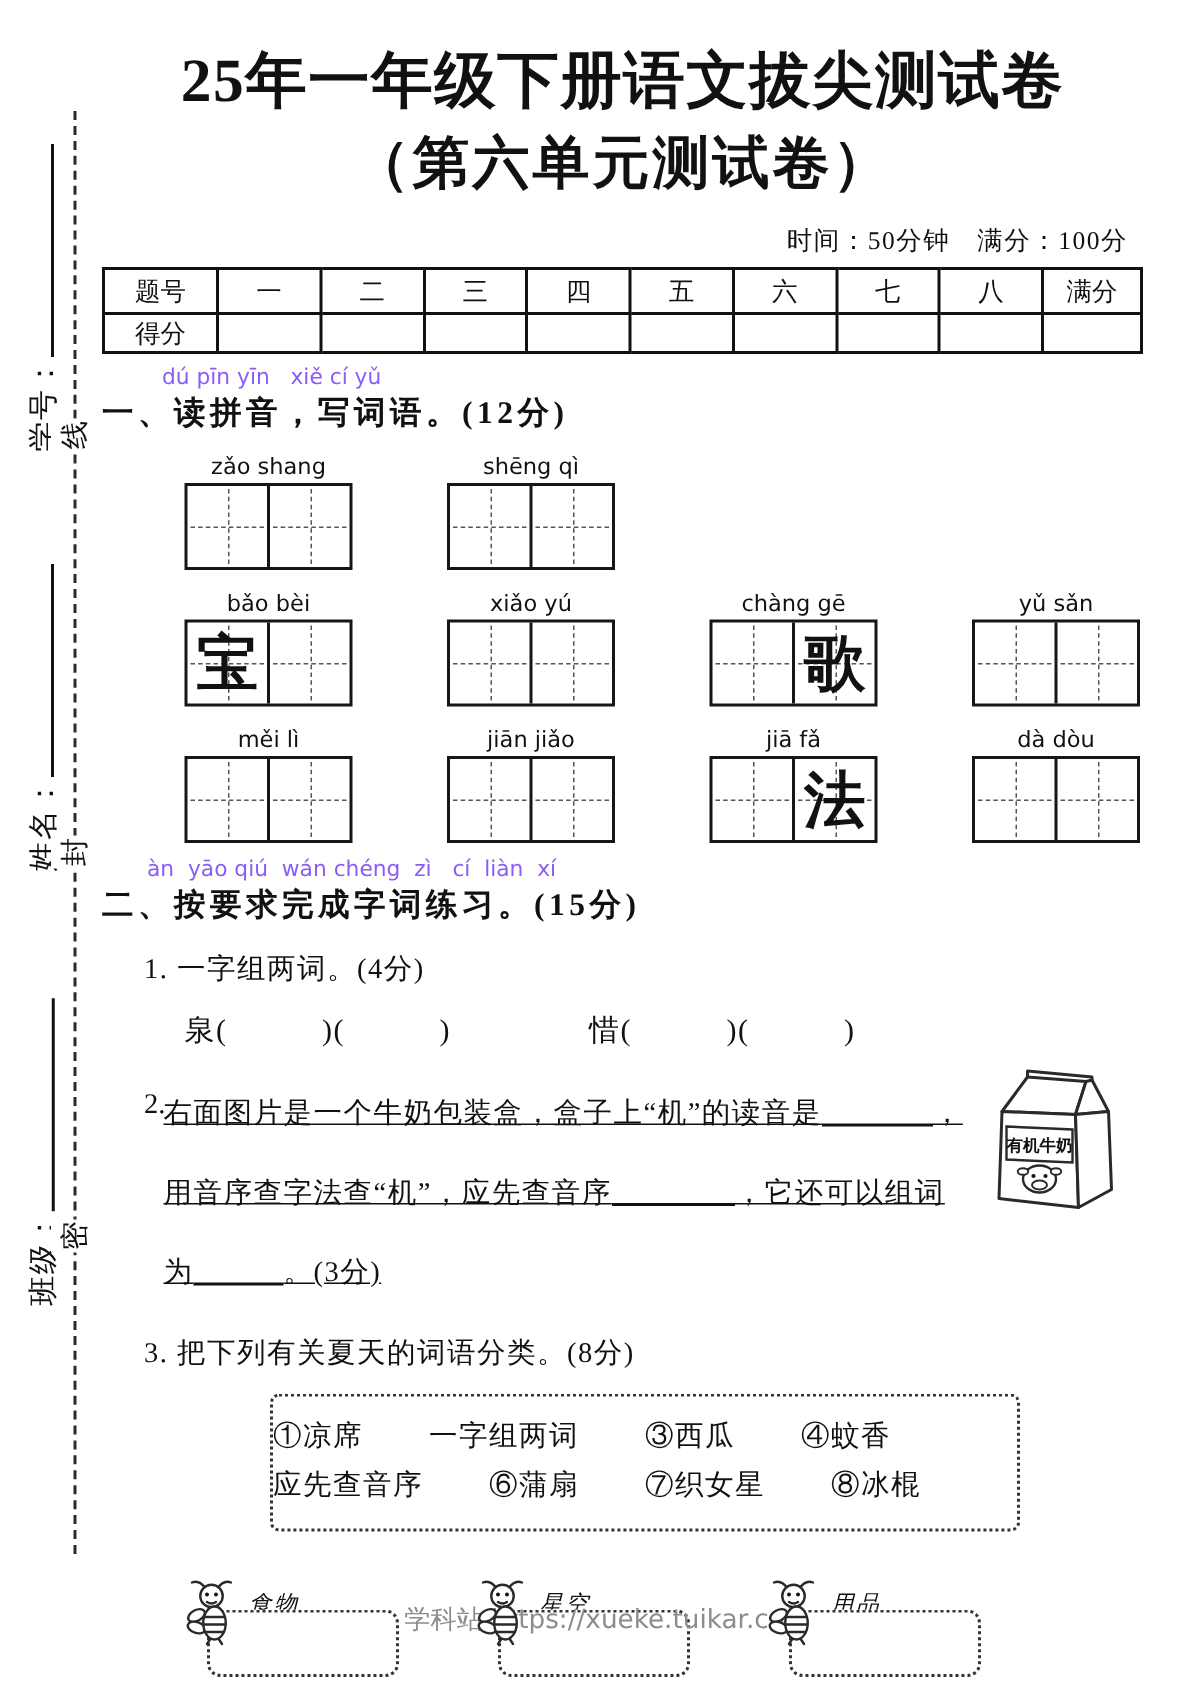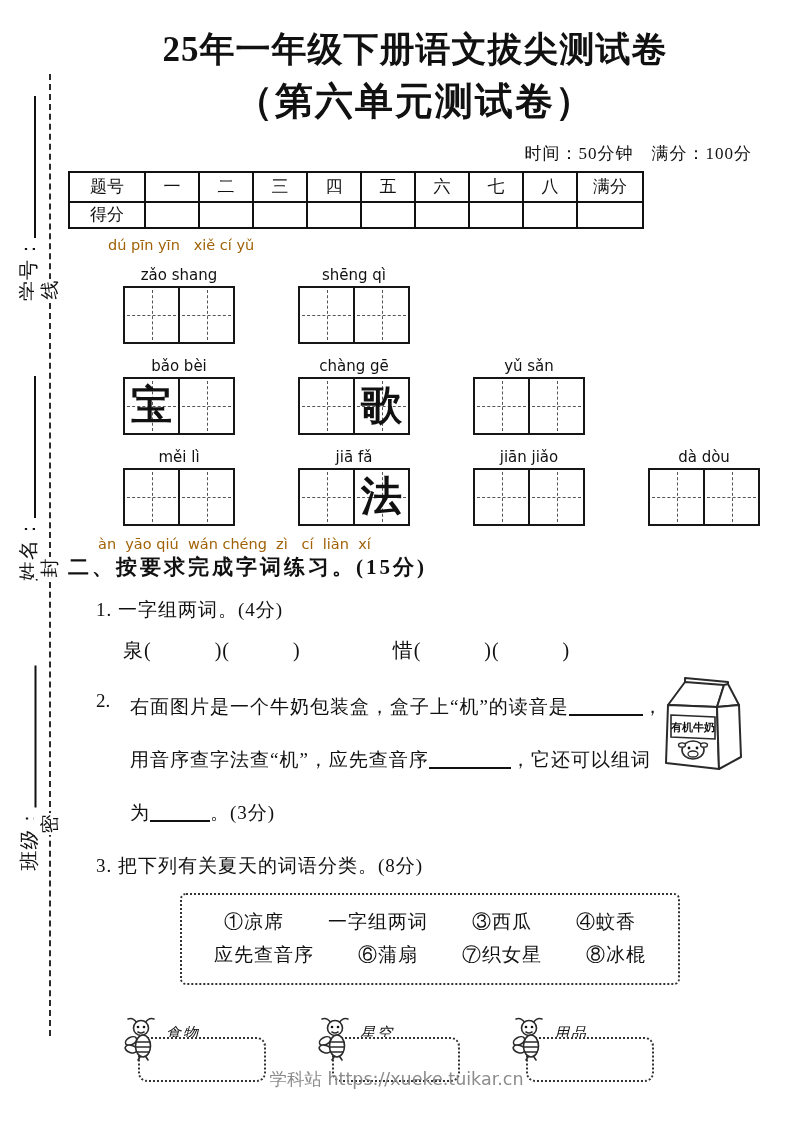--- a/index.html
+++ b/index.html
@@ -16,56 +16,56 @@
     transform:rotate(-90deg); font-size:20px; white-space:nowrap; color:#111;
   }
   .side-field .fl-label { letter-spacing:1px; }
   .side-field .fl-blank { display:inline-block; width:142px; border-bottom:2px solid #111; height:16px; }
   .seal-char {
     position:absolute; left:39px; width:22px; text-align:center; font-size:19px;
     background:#fff; padding:3px 0; transform:rotate(-90deg); color:#111; z-index:2;
   }
   
   .content { position:absolute; left:68px; top:0; width:694px; }
-  .title { text-align:center; margin-top:28px; font-size:35px; font-weight:bold; letter-spacing:1px; line-height:1.25; }
+  .title { text-align:center; margin-top:28px; font-size:41px; font-weight:bold; letter-spacing:1px; line-height:1.25; }
   .subtitle { text-align:center; font-size:38px; font-weight:bold; letter-spacing:2px; margin-top:4px; }
   .meta { text-align:right; font-size:17px; margin:15px 10px 6px 0; letter-spacing:1px; }
-  table.score { border-collapse:collapse; width:576px; table-layout:fixed; }
+  table.score { border-collapse:collapse; width:694px; table-layout:fixed; }
   table.score td { border:2px solid #111; text-align:center; font-size:17px; height:30px; }
   table.score tr.r2 td { height:26px; }
   table.score td.c0 { width:76px; }
   table.score td.c9 { width:66px; }
-  .pinyin-line { font-family:"DejaVu Sans","Liberation Sans",sans-serif; font-size:14.5px; white-space:pre; color:#a16207; }
+  .pinyin-line { font-family:"DejaVu Sans","Liberation Sans",sans-serif; font-size:14.5px; white-space:pre; color:#8b5cf6; }
   .sec1-pinyin { margin:8px 0 0 40px; }
   .sec2-pinyin { margin:10px 0 0 30px; }
   .sec-title { font-size:21px; font-weight:bold; letter-spacing:3px; margin-top:1px; }
   
   .py-row { display:flex; padding-left:32px; gap:40px; margin-top:13px; }
   .py-item { width:112px;margin-left:23px; }
   .py-label { text-align:center; font-family:"DejaVu Sans","Liberation Sans",sans-serif; font-size:15px; margin-bottom:2px; white-space:nowrap; }
   .tzg { display:flex; width:112px; height:58px; border:2.5px solid #161616; background:#fff; }
   .tzg .cell { position:relative; flex:1; }
   .tzg .cell + .cell { border-left:2px solid #161616; }
   .cell .vd { position:absolute; left:50%; top:2px; bottom:2px; border-left:1.5px dashed #555; }
   .cell .hd { position:absolute; top:50%; left:2px; right:2px; border-top:1.5px dashed #555; }
   .cell .ch { position:absolute; inset:0; z-index:2; display:flex; align-items:center; justify-content:center;
               font-size:41px; font-weight:600; line-height:1; }
   
   .q1-title { font-size:19px; margin:16px 0 0 28px; letter-spacing:1px; }
   .q1-items { display:flex; gap:92px; margin:14px 0 0 55px; font-size:20px; white-space:pre; letter-spacing:1px; }
   .q2 { position:relative; margin:16px 0 0 28px; font-size:19px; width:660px; }
   .q2 .qnum { position:absolute; left:0; top:10px; }
-  .q2-lines { margin-left:34px; width:545px; }
+  .q2-lines { margin-left:13px; width:545px;text-decoration:underline; }
   .q2-lines .ln { line-height:53px; letter-spacing:1px; white-space:nowrap; }
   .blank { display:inline-block; border-bottom:2px solid #111; height:20px; vertical-align:-3px; }
   .w74 { width:74px; } .w82 { width:82px; } .w60 { width:60px; }
   .milk { position:absolute; right:8px; top:-6px; }
   .q3-title { font-size:19px; margin:14px 0 0 28px; letter-spacing:1px; }
   .word-box { width:500px; margin:14px 0 0 112px; border:2.5px dotted #333; border-radius:6px; padding:10px 0 12px 0; }
-  .word-row { display:flex; justify-content:center; gap:44px; font-size:19px; letter-spacing:1px; line-height:33px; }
+  .word-row { display:flex; gap:44px; font-size:19px; letter-spacing:1px; line-height:33px; }
   
   .cats { display:flex; gap:48px; padding-left:56px; margin-top:22px; }
   .cat { position:relative; width:146px; height:80px; }
   .cat .cat-label { position:absolute; left:42px; top:17px; font-size:15px; letter-spacing:2px;font-style:italic; }
   .cat .cat-box { position:absolute; left:14px; top:30px; width:128px; height:45px; border:2.5px dotted #333; border-radius:9px; background:#fff; }
   .cat .bee { position:absolute; left:0; top:8px; z-index:3; }
   
   .footer { position:absolute; left:0; bottom:30px; width:100%; text-align:center;
             font-family:"DejaVu Sans","Liberation Sans",sans-serif; font-size:17.5px; color:#8c8c8c; }
 </style>
@@ -122,20 +122,21 @@
         <td></td>
         <td></td>
         <td></td>
         <td></td>
         <td class="c9"></td>
       </tr>
     </tbody>
       </table>
 
     <div class="pinyin-line sec1-pinyin">dú pīn yīn   xiě cí yǔ</div>
+    <div class="sec-title">一、读拼音，写词语。(12分)</div>
 
     <div class="py-row">
       <div class="py-item">
         <div class="py-label">zǎo shang</div>
         <div class="tzg">
           <div class="cell">
               <div class="vd"></div>
               <div class="hd"></div>
               <div class="ch"></div>
             </div>
@@ -173,20 +174,35 @@
               <div class="ch">宝</div>
             </div>
           <div class="cell">
               <div class="vd"></div>
               <div class="hd"></div>
               <div class="ch"></div>
             </div>
         </div>
       </div>
       <div class="py-item">
+        <div class="py-label">xiǎo  yú</div>
+        <div class="tzg">
+          <div class="cell">
+              <div class="vd"></div>
+              <div class="hd"></div>
+              <div class="ch"></div>
+            </div>
+          <div class="cell">
+              <div class="vd"></div>
+              <div class="hd"></div>
+              <div class="ch"></div>
+            </div>
+        </div>
+      </div>
+      <div class="py-item">
         <div class="py-label">chàng gē</div>
         <div class="tzg">
           <div class="cell">
               <div class="vd"></div>
               <div class="hd"></div>
               <div class="ch"></div>
             </div>
           <div class="cell">
               <div class="vd"></div>
               <div class="hd"></div>
@@ -221,46 +237,46 @@
               <div class="ch"></div>
             </div>
           <div class="cell">
               <div class="vd"></div>
               <div class="hd"></div>
               <div class="ch"></div>
             </div>
         </div>
       </div>
       <div class="py-item">
+        <div class="py-label">jiān jiǎo</div>
+        <div class="tzg">
+          <div class="cell">
+              <div class="vd"></div>
+              <div class="hd"></div>
+              <div class="ch"></div>
+            </div>
+          <div class="cell">
+              <div class="vd"></div>
+              <div class="hd"></div>
+              <div class="ch"></div>
+            </div>
+        </div>
+      </div>
+      <div class="py-item">
         <div class="py-label">jiā   fǎ</div>
         <div class="tzg">
           <div class="cell">
               <div class="vd"></div>
               <div class="hd"></div>
               <div class="ch"></div>
             </div>
           <div class="cell">
               <div class="vd"></div>
               <div class="hd"></div>
               <div class="ch">法</div>
-            </div>
-        </div>
-      </div>
-      <div class="py-item">
-        <div class="py-label">jiān jiǎo</div>
-        <div class="tzg">
-          <div class="cell">
-              <div class="vd"></div>
-              <div class="hd"></div>
-              <div class="ch"></div>
-            </div>
-          <div class="cell">
-              <div class="vd"></div>
-              <div class="hd"></div>
-              <div class="ch"></div>
             </div>
         </div>
       </div>
       <div class="py-item">
         <div class="py-label">dà  dòu</div>
         <div class="tzg">
           <div class="cell">
               <div class="vd"></div>
               <div class="hd"></div>
               <div class="ch"></div>

